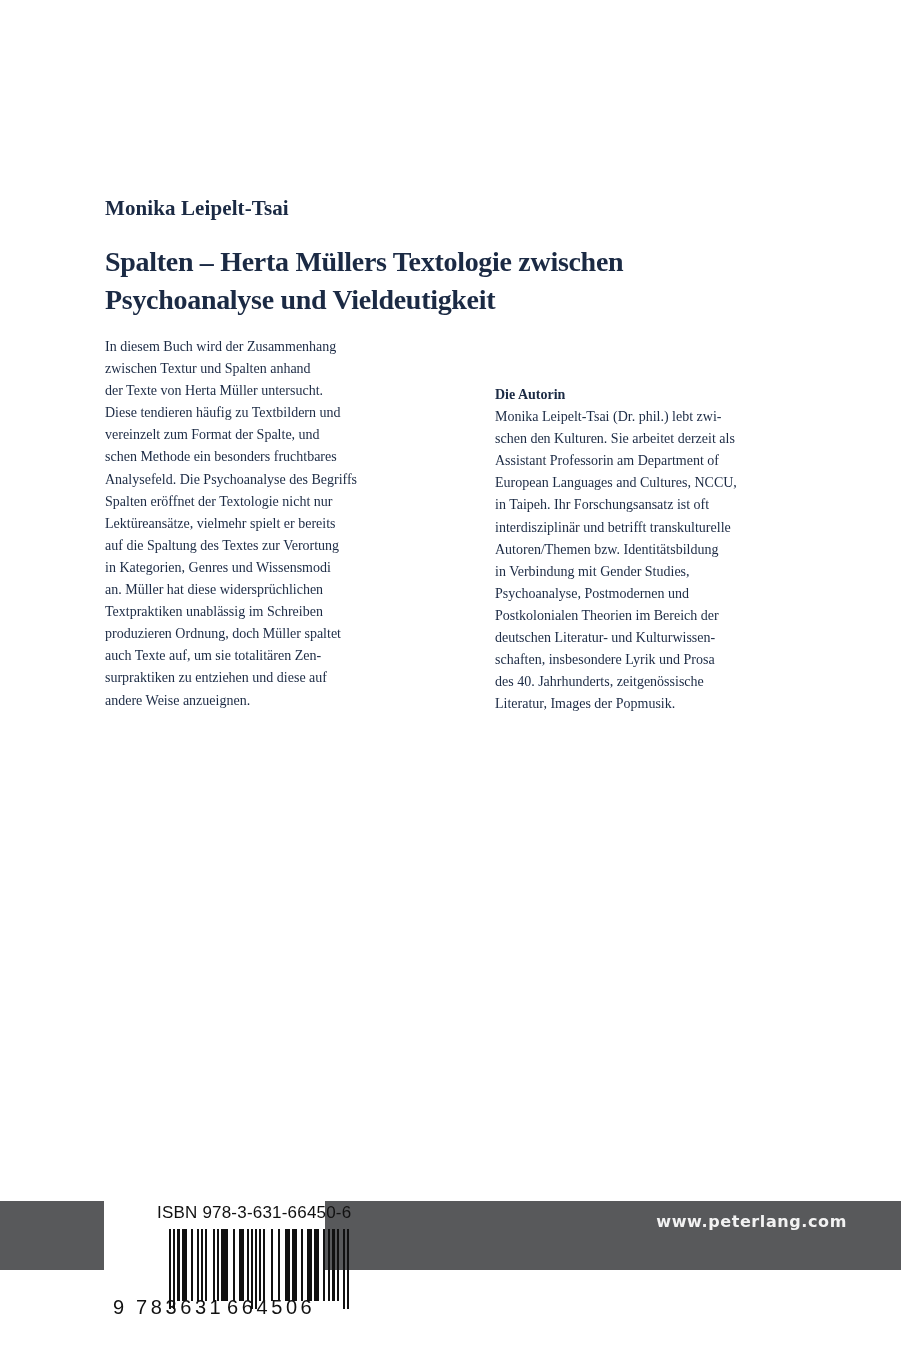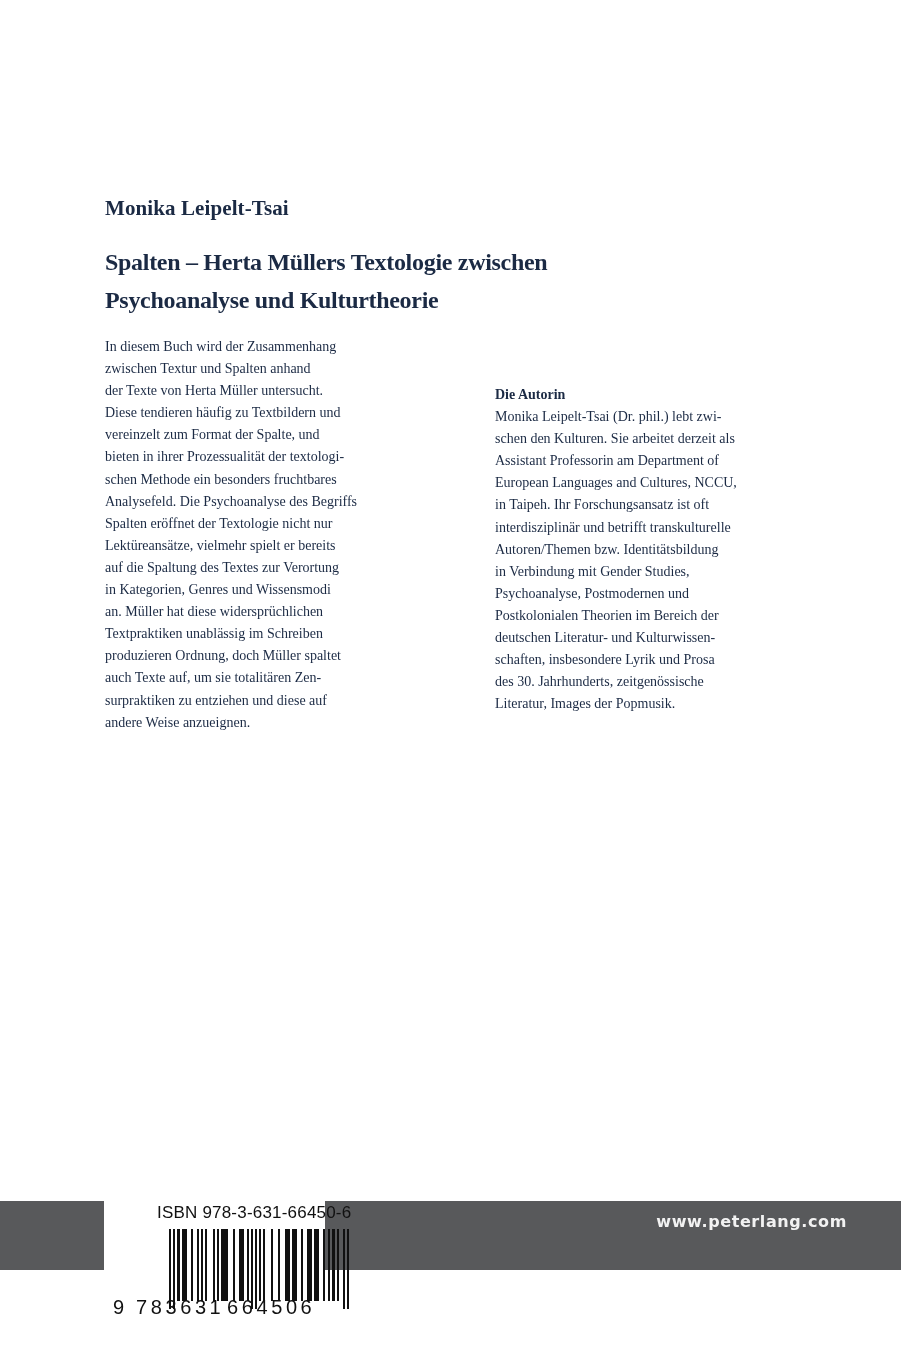--- a/index.html
+++ b/index.html
@@ -22,21 +22,21 @@
       font-size: 21px;
       font-weight: bold;
       letter-spacing: 0.1px;
       color: #1b2a44;
     }
     .title {
       position: absolute;
       left: 105px;
       top: 243px;
       width: 720px;
-      font-size: 24px;
+      font-size: 28px;
       line-height: 38px;
       font-weight: bold;
       color: #1b2a44;
       letter-spacing: -0.3px;
     }
     .title .line { display: block; white-space: nowrap; }
     .col {
       position: absolute;
       top: 336px;
       font-size: 14px;
@@ -104,30 +104,29 @@
     .digits .d1 { position: absolute; left: 23px; letter-spacing: 3.6px; }
     .digits .d2 { position: absolute; left: 114px; letter-spacing: 3.6px; }
   </style>
 </head>
 <body>
 
 <div class="author">Monika Leipelt-Tsai</div>
 
 <div class="title">
   <span class="line">Spalten – Herta Müllers Textologie zwischen</span>
-  <span class="line">Psychoanalyse und Kulturtheorie</span>
+  <span class="line">Psychoanalyse und Vieldeutigkeit</span>
 </div>
 
 <div class="col col-left">
   <span class="line">In diesem Buch wird der Zusammenhang</span>
   <span class="line">zwischen Textur und Spalten anhand</span>
   <span class="line">der Texte von Herta Müller untersucht.</span>
   <span class="line">Diese tendieren häufig zu Textbildern und</span>
   <span class="line">vereinzelt zum Format der Spalte, und</span>
-  <span class="line">bieten in ihrer Prozessualität der textologi-</span>
   <span class="line">schen Methode ein besonders fruchtbares</span>
   <span class="line">Analysefeld. Die Psychoanalyse des Begriffs</span>
   <span class="line">Spalten eröffnet der Textologie nicht nur</span>
   <span class="line">Lektüreansätze, vielmehr spielt er bereits</span>
   <span class="line">auf die Spaltung des Textes zur Verortung</span>
   <span class="line">in Kategorien, Genres und Wissensmodi</span>
   <span class="line">an. Müller hat diese widersprüchlichen</span>
   <span class="line">Textpraktiken unablässig im Schreiben</span>
   <span class="line">produzieren Ordnung, doch Müller spaltet</span>
   <span class="line">auch Texte auf, um sie totalitären Zen-</span>
@@ -142,21 +141,21 @@
   <span class="line">Assistant Professorin am Department of</span>
   <span class="line">European Languages and Cultures, NCCU,</span>
   <span class="line">in Taipeh. Ihr Forschungsansatz ist oft</span>
   <span class="line">interdisziplinär und betrifft transkulturelle</span>
   <span class="line">Autoren/Themen bzw. Identitätsbildung</span>
   <span class="line">in Verbindung mit Gender Studies,</span>
   <span class="line">Psychoanalyse, Postmodernen und</span>
   <span class="line">Postkolonialen Theorien im Bereich der</span>
   <span class="line">deutschen Literatur- und Kulturwissen-</span>
   <span class="line">schaften, insbesondere Lyrik und Prosa</span>
-  <span class="line">des 30. Jahrhunderts, zeitgenössische</span>
+  <span class="line">des 40. Jahrhunderts, zeitgenössische</span>
   <span class="line">Literatur, Images der Popmusik.</span>
 </div>
 
 <div class="band band-left"></div>
 <div class="band band-right">
   <span class="url">www.peterlang.com</span>
 </div>
 
 <div class="barcode-block">
   <div class="isbn-label">ISBN 978-3-631-66450-6</div>

